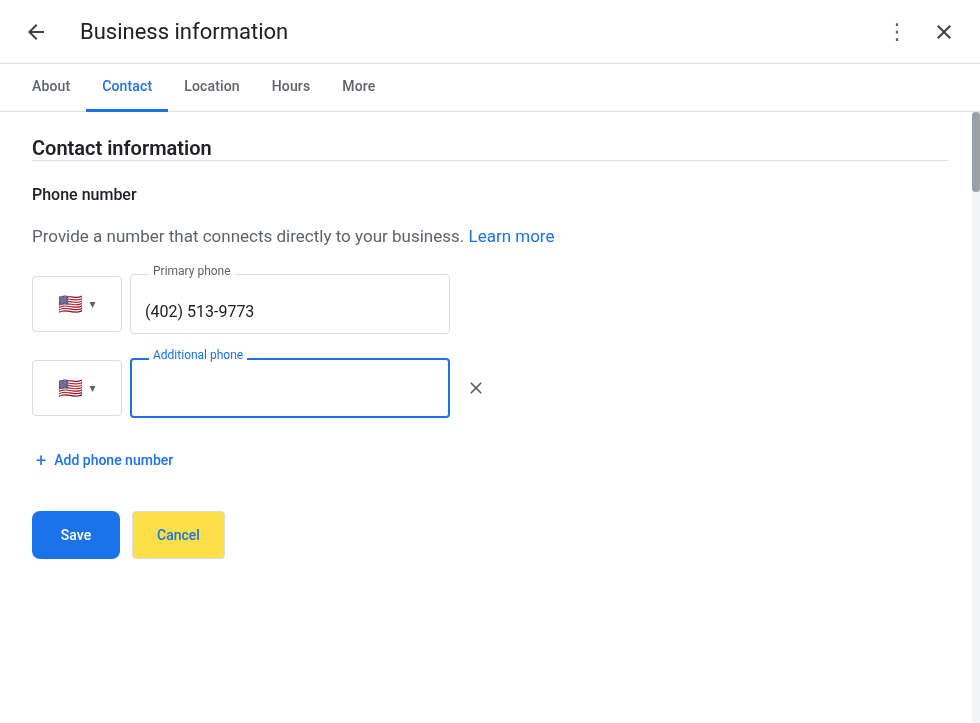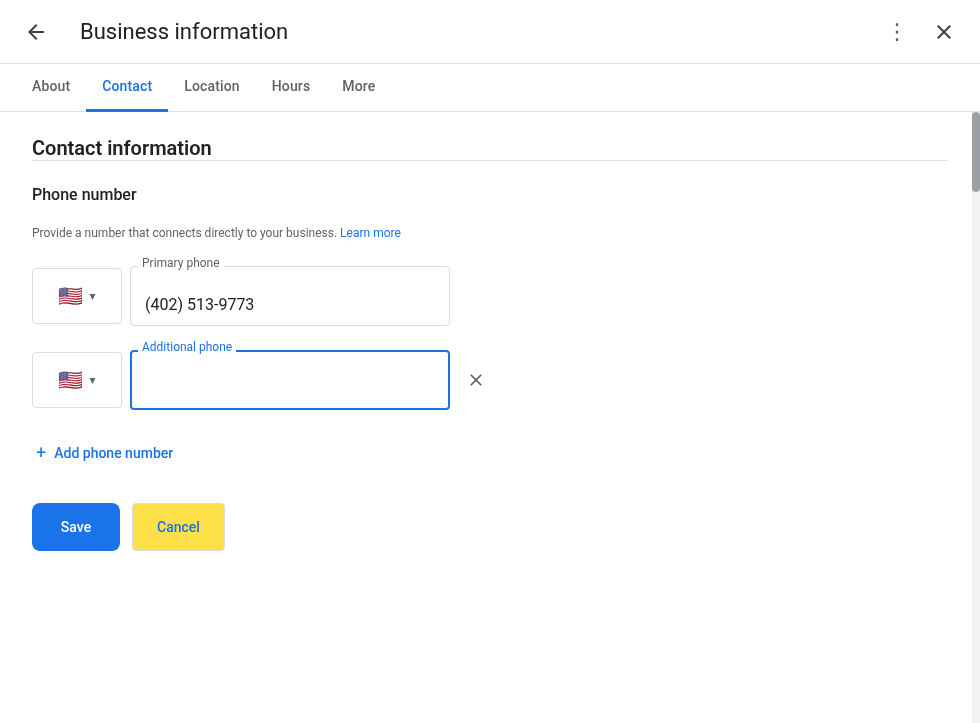--- a/index.html
+++ b/index.html
@@ -121,21 +121,21 @@
     }
 
     .field-group-title {
       font-size: 16px;
       font-weight: 500;
       color: #202124;
       margin-bottom: 8px;
     }
 
     .field-description {
-      font-size: 12px;
+      font-size: 17px;
       color: #5f6368;
       margin-bottom: 24px;
       line-height: 1.5;
       margin-top: 20px;
     }
 
     .field-description a {
       color: #1a73e8;
       text-decoration: none;
     }
@@ -172,21 +172,21 @@
 
     
     .phone-input-wrapper {
       position: relative;
       flex: 1;
       max-width: 320px;
     }
     .phone-input-label {
       position: absolute;
       top: -10px;
-      left: 8px;
+      left: 19px;
       font-size: 12px;
       color: #5f6368;
       background: #fff;
       padding: 0 4px;
     }
     .phone-input-label.active {
       color: #1a73e8;
       text-align: center;
     }
     .phone-input {

